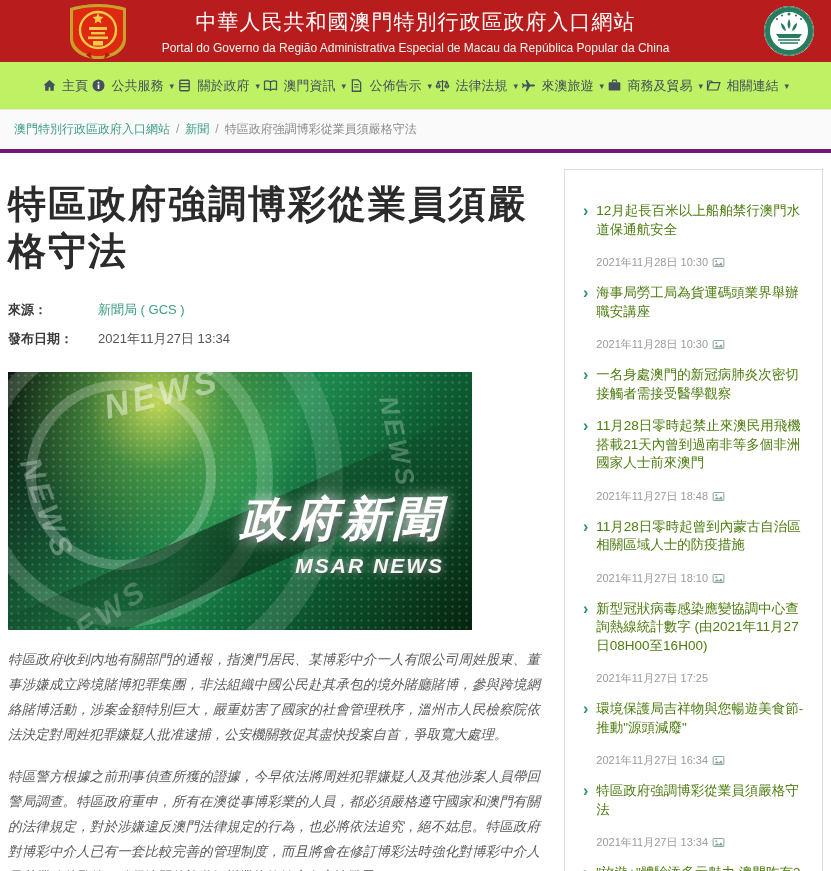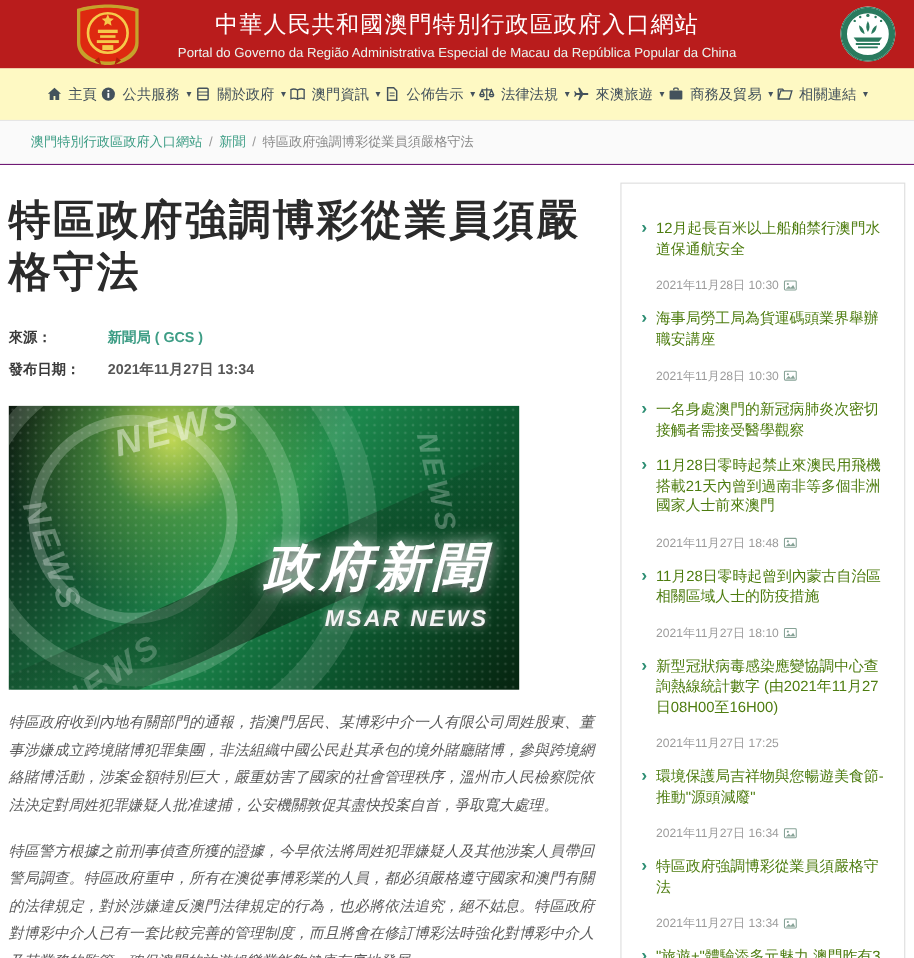--- a/index.html
+++ b/index.html
@@ -9,38 +9,38 @@
     background: #fff; color: #333;
   }
   
   .header { height: 62px; background: #b91c1c; position: relative; display: flex; align-items: center; justify-content: center; }
   .emblem { position: absolute; left: 62px; top: 3px; width: 72px; height: 57px; }
   .macau-logo { position: absolute; right: 16px; top: 5px; width: 52px; height: 52px; }
   .header-titles { text-align: center; color: #fff; }
   .header-titles .t { font-size: 21px; font-weight: 500; letter-spacing: 1px; }
   .header-titles .s { font-size: 12px; margin-top: 5px; color: #eaf6f0; }
   
-  .navbar { height: 48px; border-bottom: 1px solid #e6e6e6; display: flex; align-items: center; justify-content: space-between; padding: 0 42px; background: #fef9c3; }
+  .navbar { height: 48px; border-bottom: 1px solid #e6e6e6; display: flex; align-items: center; justify-content: space-between; padding: 0 42px; background: #bef264; }
   .nav-item { display: flex; align-items: center; gap: 5px; font-size: 13px; color: #44525c; cursor: pointer; white-space: nowrap; }
   .nav-item svg { width: 15px; height: 15px; display: block; }
   .nav-caret { font-size: 9px; color: #44525c; margin-left: 1px; }
   
-  .breadcrumb-bar { background: #fafafa; border-bottom: 1px solid #701a75; padding: 11px 28px; font-size: 12px; }
+  .breadcrumb-bar { background: #fafafa; border-bottom: 4px solid #701a75; padding: 11px 14px; font-size: 12px; }
   .crumb-link { color: #3D9D85; text-decoration: none; cursor: pointer; }
   .crumb-sep { margin: 0 6px; color: #999; }
   .crumb-current { color: #8a8a8a; }
   
   .content { display: flex; padding: 16px 8px 0 8px; gap: 24px; }
   .main-col { width: 532px; }
   .sidebar { width: 259px; }
   
   .article-title { font-size: 38px; font-weight: bold; color: #2b2b2b; line-height: 1.24; letter-spacing: 2px; margin: 12px 0 26px; }
   .meta-row { display: flex; font-size: 13px; margin-bottom: 11px; }
   .meta-label { width: 90px; font-weight: bold; color: #3a3a3a; }
-  .meta-value { color: #555; font-weight: bold; }
+  .meta-value { color: #555; }
   .meta-value.green { color: #3D9D85; cursor: pointer; }
   .article-image { margin-top: 24px; width: 464px; height: 258px; position: relative; overflow: hidden;
     background:
       radial-gradient(circle at 32% 12%, rgba(222,238,90,.85) 0%, rgba(120,200,80,.45) 18%, rgba(0,0,0,0) 40%),
       linear-gradient(128deg, #09130c 0%, #12462a 22%, #1d8a4e 48%, #0d5e33 68%, #06230f 100%);
   }
   .ring { position: absolute; border-radius: 50%; border: 16px solid rgba(255,255,255,.15); }
   .ring.r1 { width: 430px; height: 430px; left: -95px; top: -105px; border-width: 26px; border-color: rgba(255,255,255,.12); }
   .ring.r2 { width: 300px; height: 300px; left: -35px; top: -45px; border-color: rgba(240,255,240,.18); }
   .ring.r3 { width: 190px; height: 190px; left: 18px; top: 8px; border-width: 10px; border-color: rgba(255,255,255,.22); }

